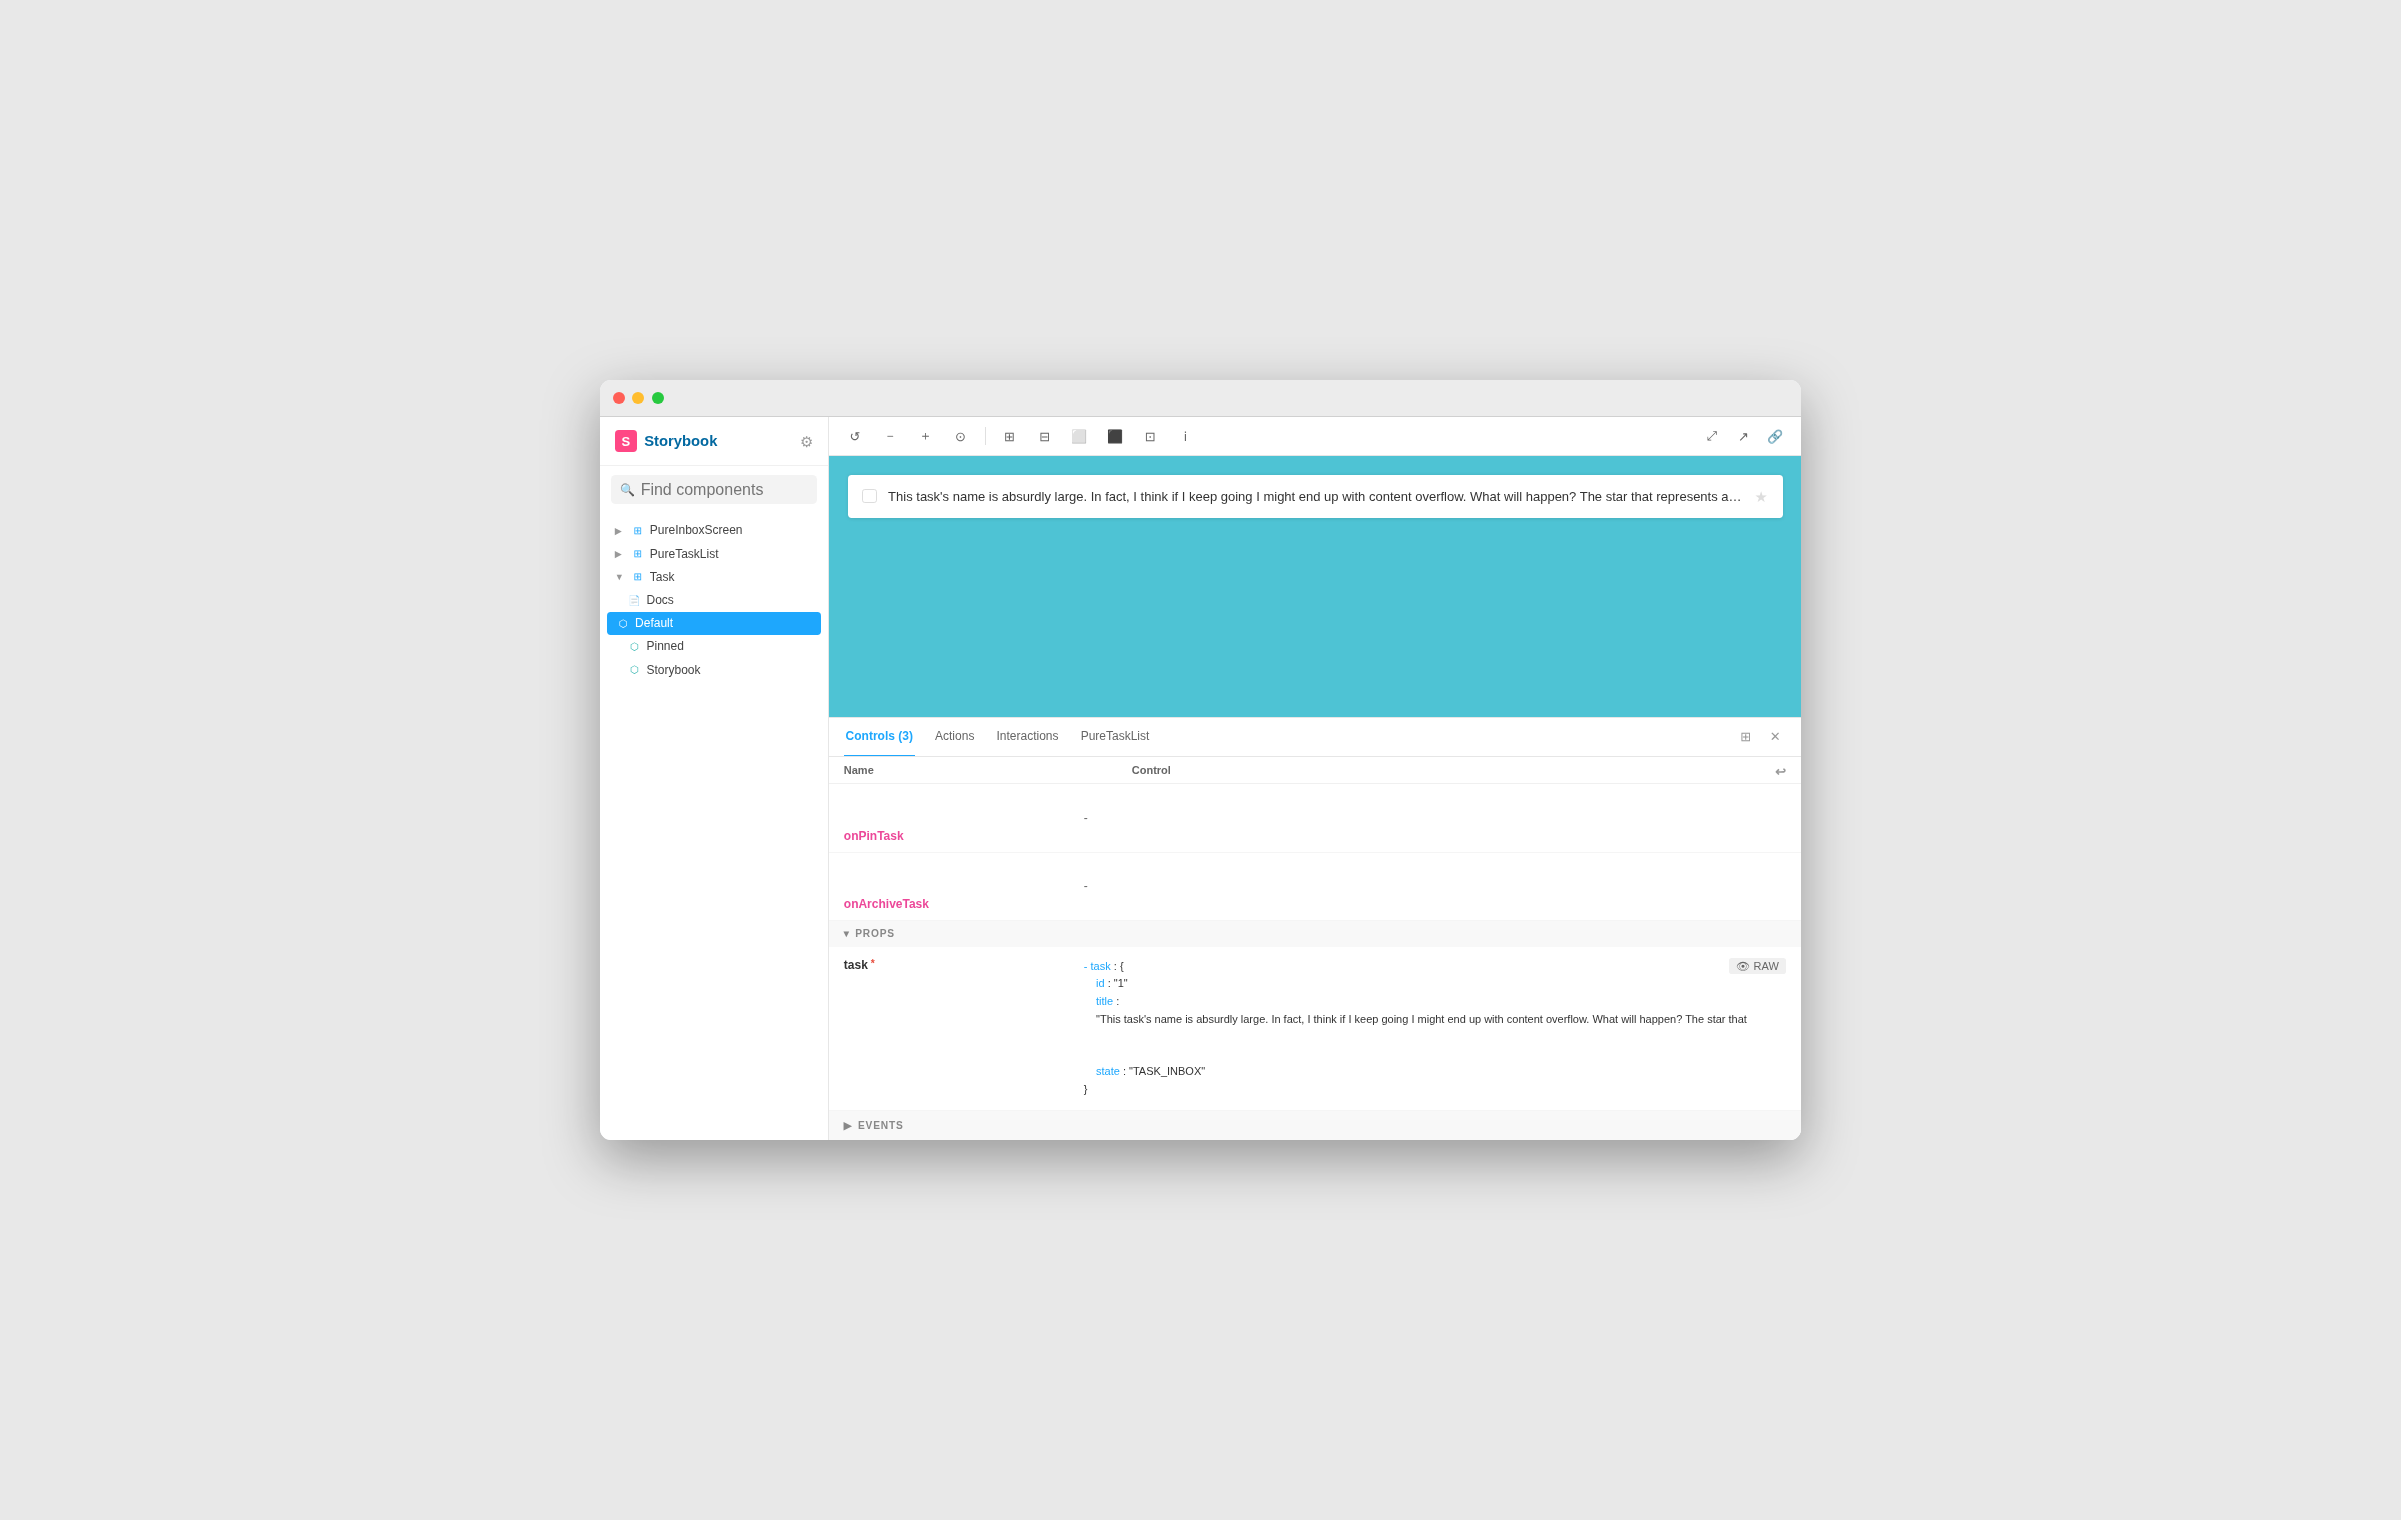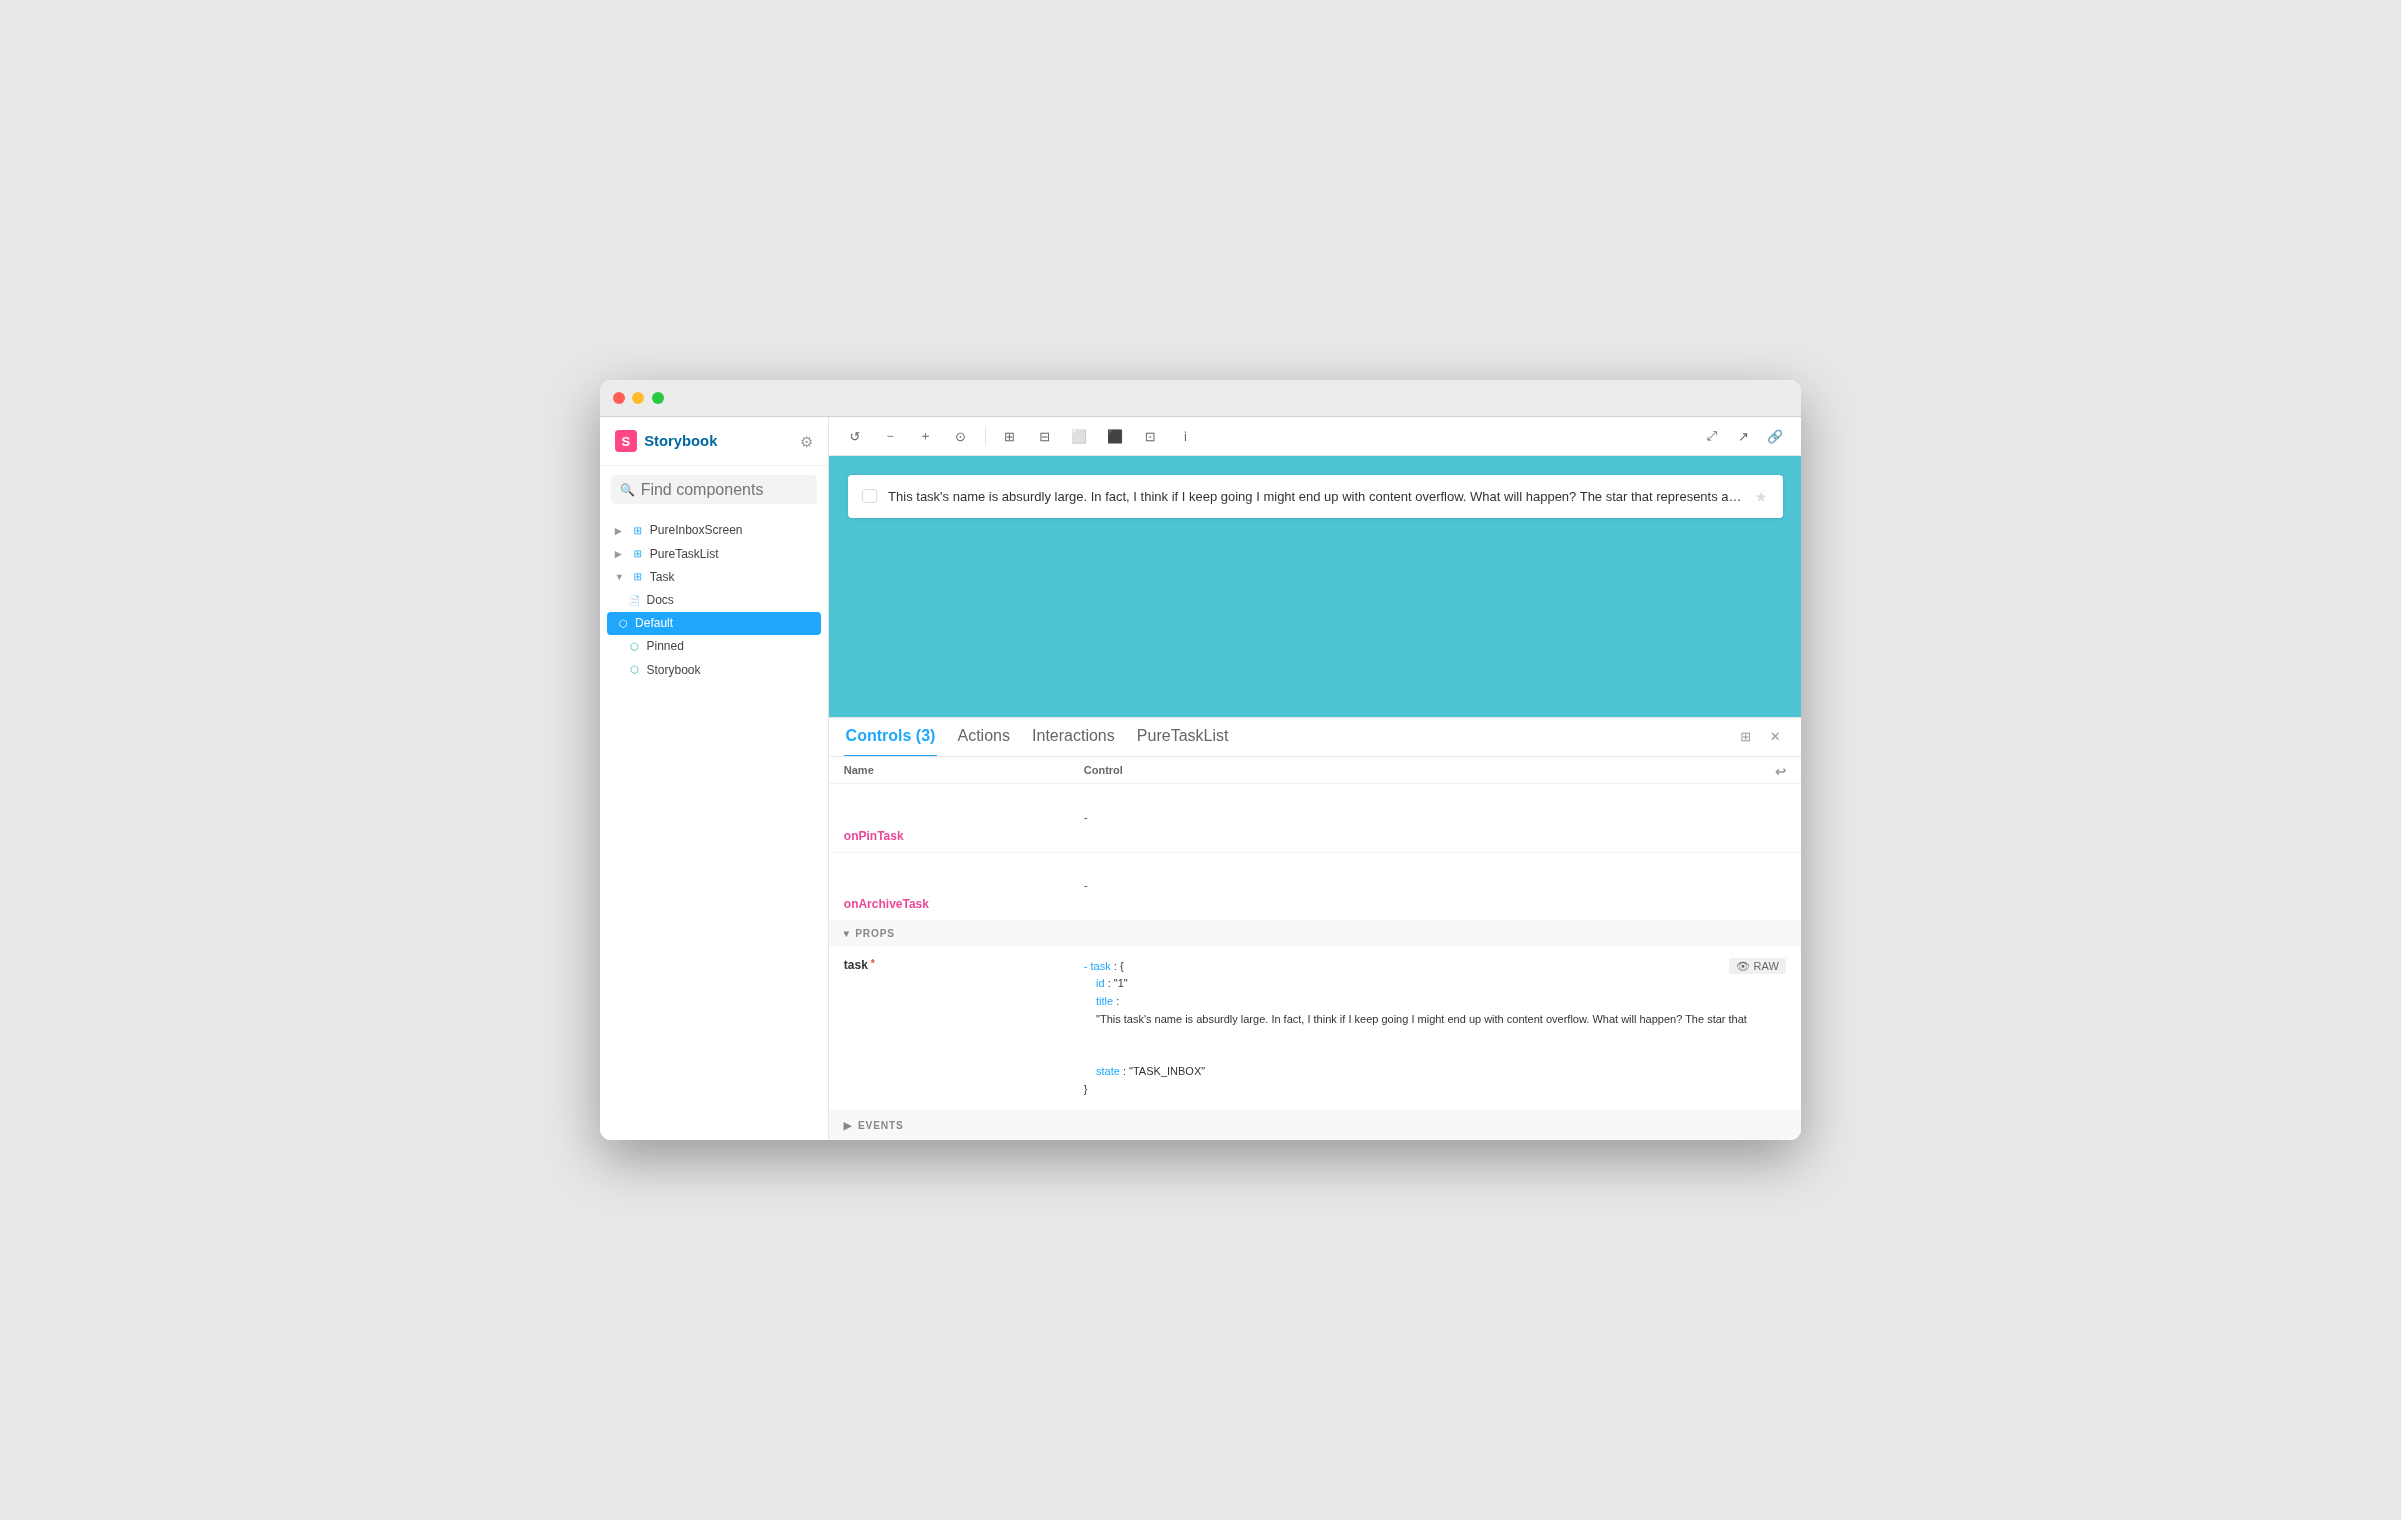--- a/index.html
+++ b/index.html
@@ -288,21 +288,21 @@
     .panel-tabs {
       display: flex;
       align-items: center;
       border-bottom: 0.9px solid #e6e6e6;
       padding: 0 14.8px;
       height: 39px;
       gap: 18.5px;
     }
 
     .panel-tab {
-      font-size: 16px;
+      font-size: 12px;
       color: #666;
       cursor: pointer;
       padding: 0 1.8px;
       height: 100%;
       display: flex;
       align-items: center;
       border-bottom: 1.8px solid transparent;
     }
 
     .panel-tab.active {
@@ -337,21 +337,21 @@
     .controls-header {
       display: flex;
       padding: 7.4px 14.8px;
       border-bottom: 0.9px solid #f0f0f0;
       font-size: 11px;
       color: #666;
       font-weight: 600;
       position: relative;
     }
 
-    .controls-header .col-name { width: 240px; }
+    .controls-header .col-name { width: 288px; }
     .controls-header .col-control { flex: 1; }
 
     .reset-icon {
       position: absolute;
       right: 14.8px;
       color: #999;
       font-size: 13px;
       cursor: pointer;
     }
 

